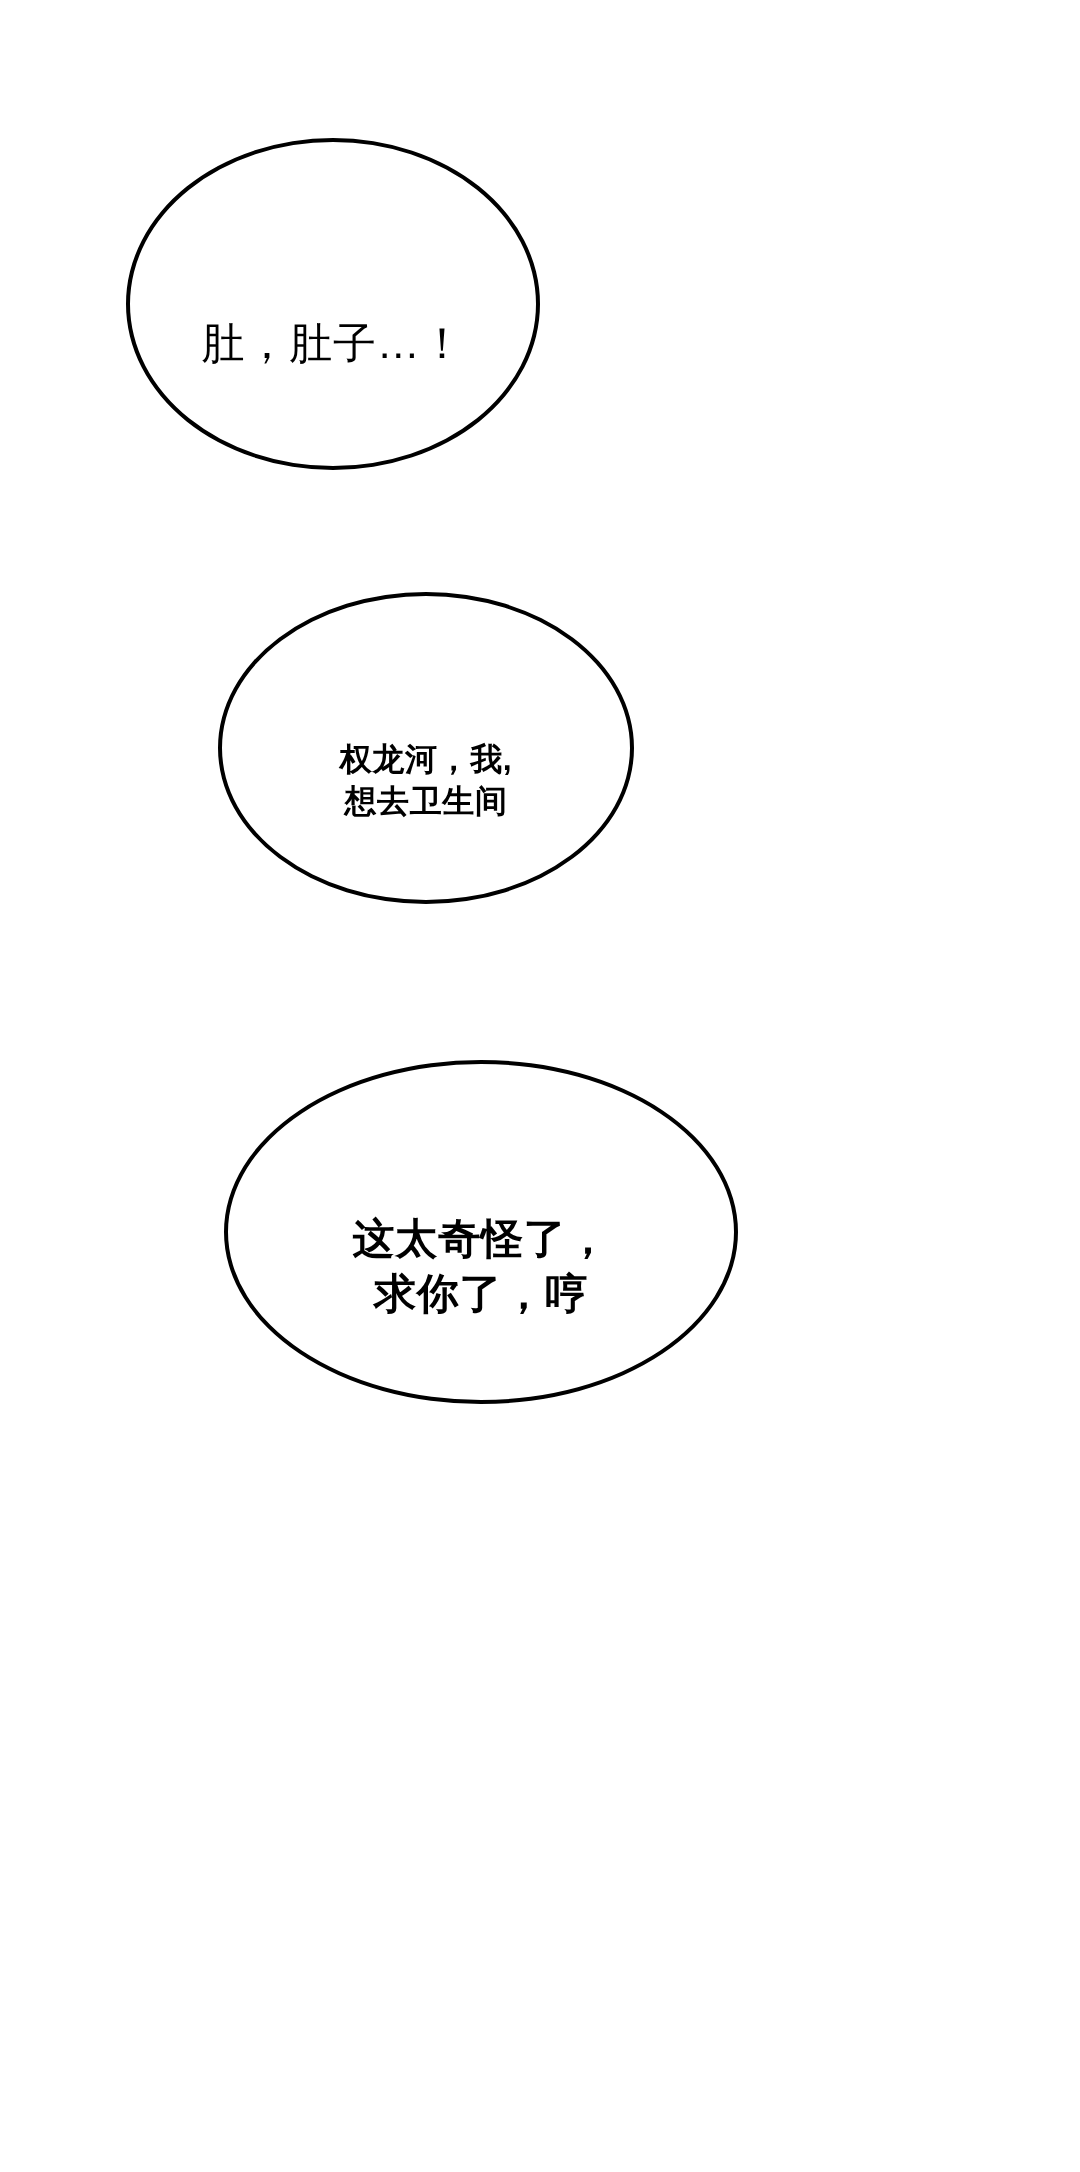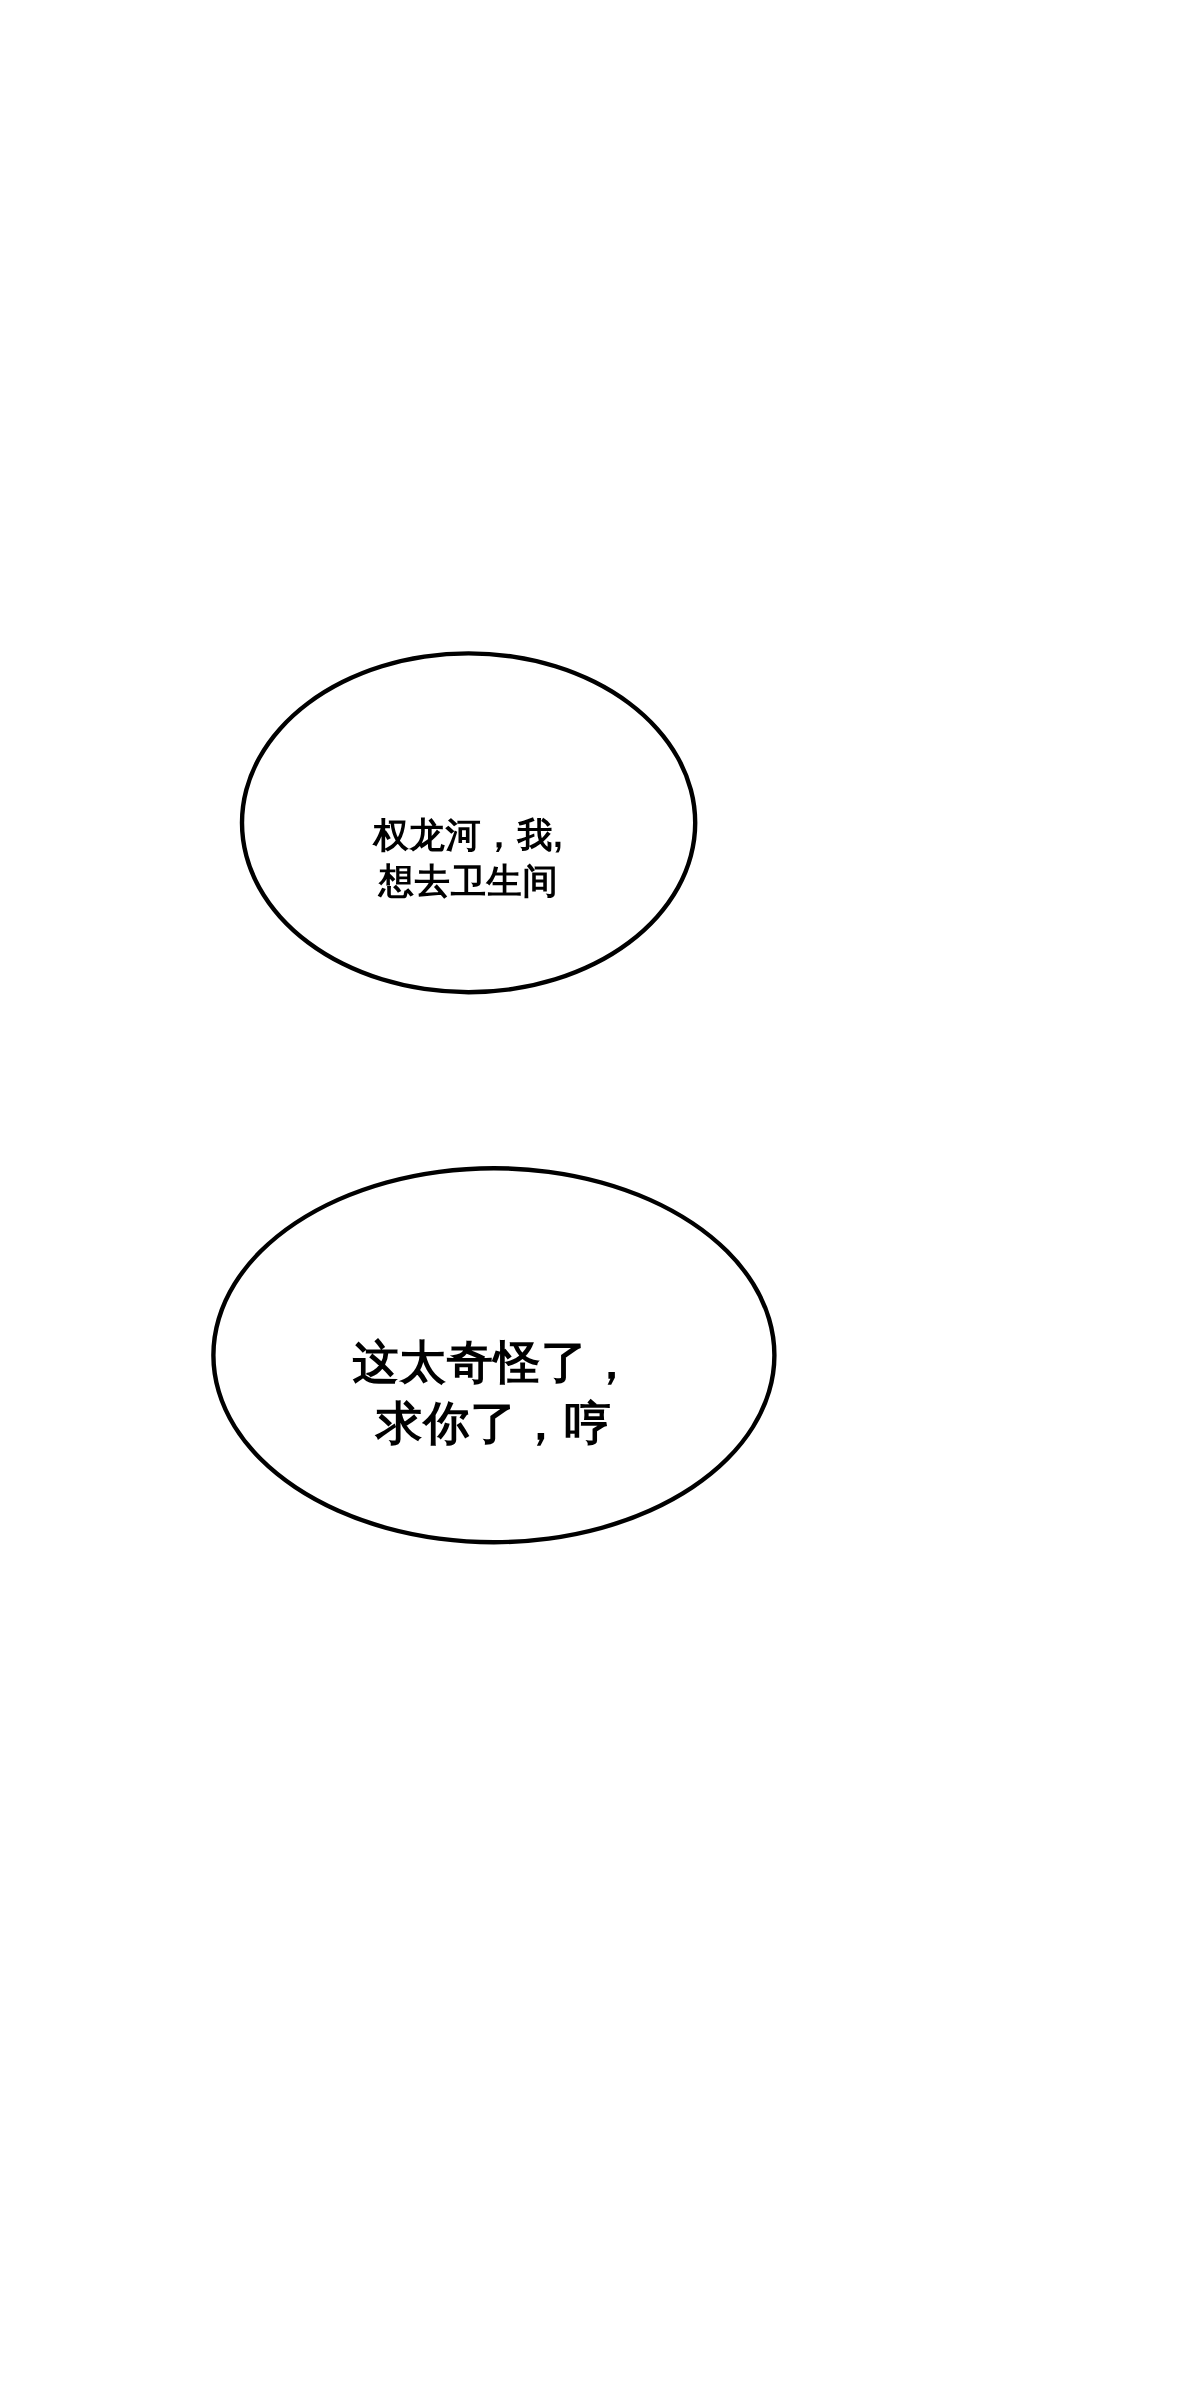--- a/index.html
+++ b/index.html
@@ -62,38 +62,41 @@
   }
   #bubble-2 .bubble-text {
     font-size: 32px;
     font-weight: 700;
     line-height: 1.32;
     transform: translateY(32px);
   }
 
   
   #bubble-3 {
-    left: 192px;
+    left: 224px;
     top: 1060px;
     width: 514px;
     height: 344px;
     align-items: center;
   }
   #bubble-3 .bubble-text {
     font-size: 42px;
     font-weight: 700;
     line-height: 1.32;
     transform: translateY(34px);
   }
 </style>
 </head>
 <body>
 
 <div id="comic-panel">
 
+  <div class="bubble" id="bubble-1">
+    <div class="bubble-text">肚，肚子…！</div>
+  </div>
 
   <div class="bubble" id="bubble-2">
     <div class="bubble-text">权龙河，我,
 想去卫生间</div>
   </div>
 
   <div class="bubble" id="bubble-3">
     <div class="bubble-text">这太奇怪了，
 求你了，哼</div>
   </div>

